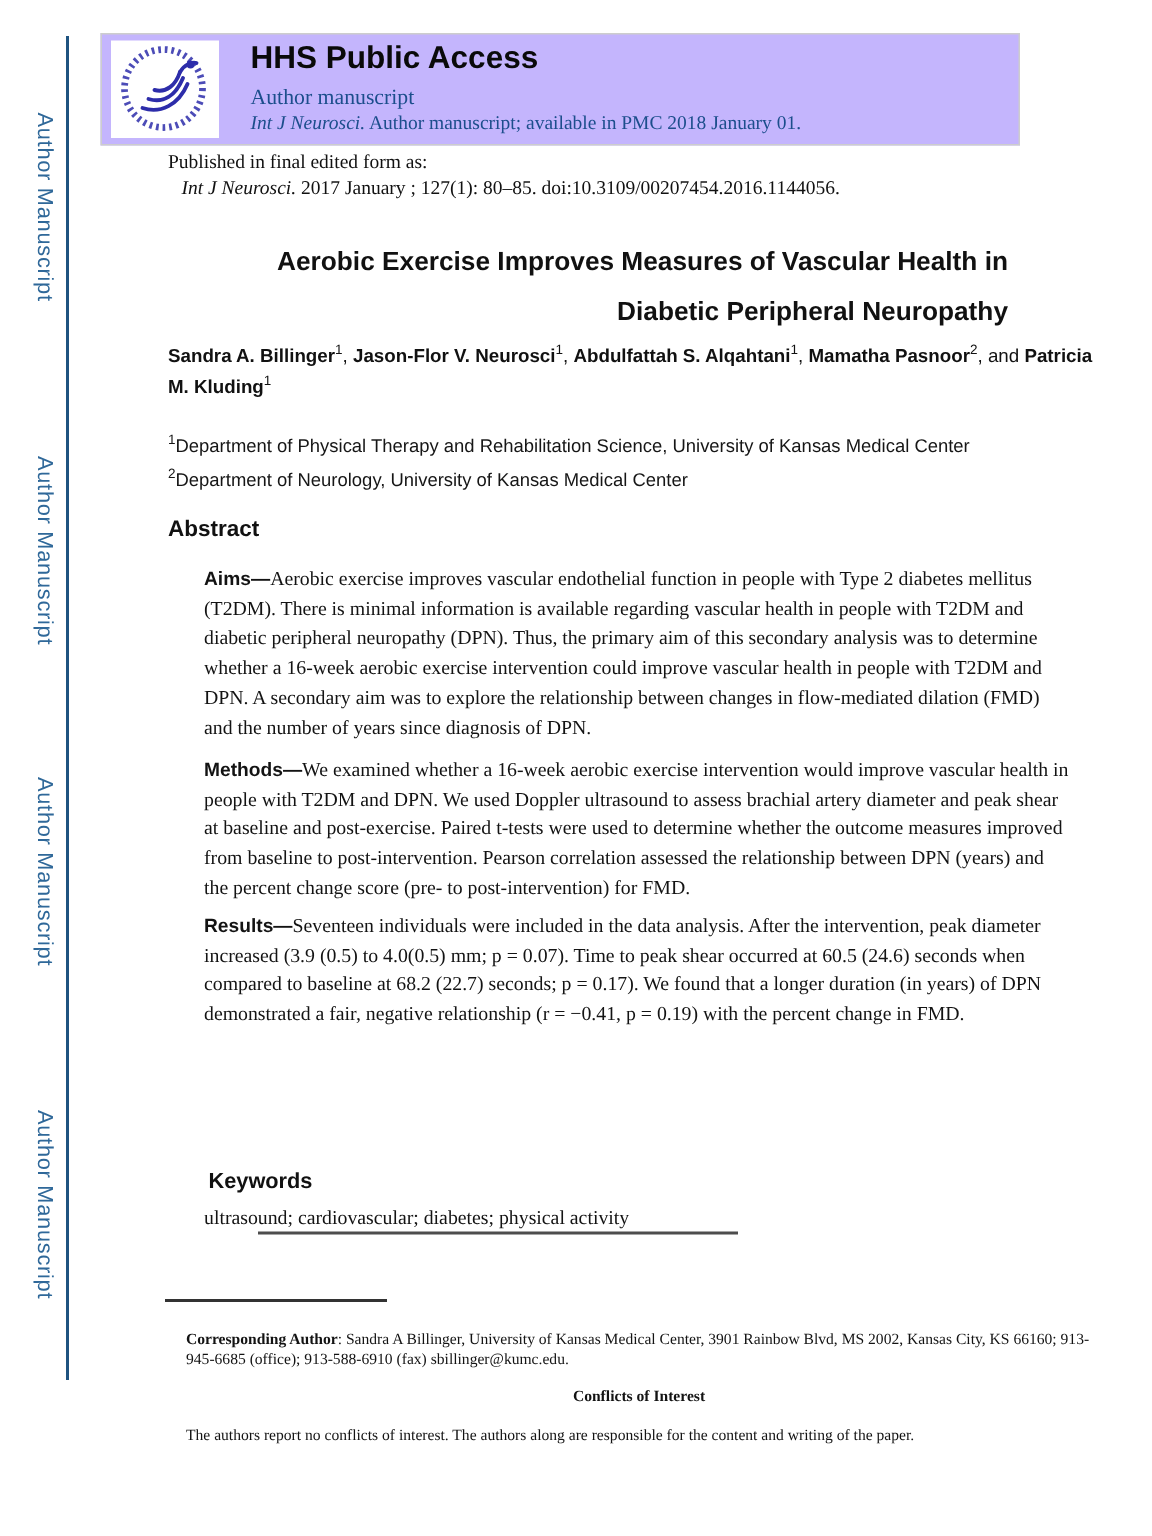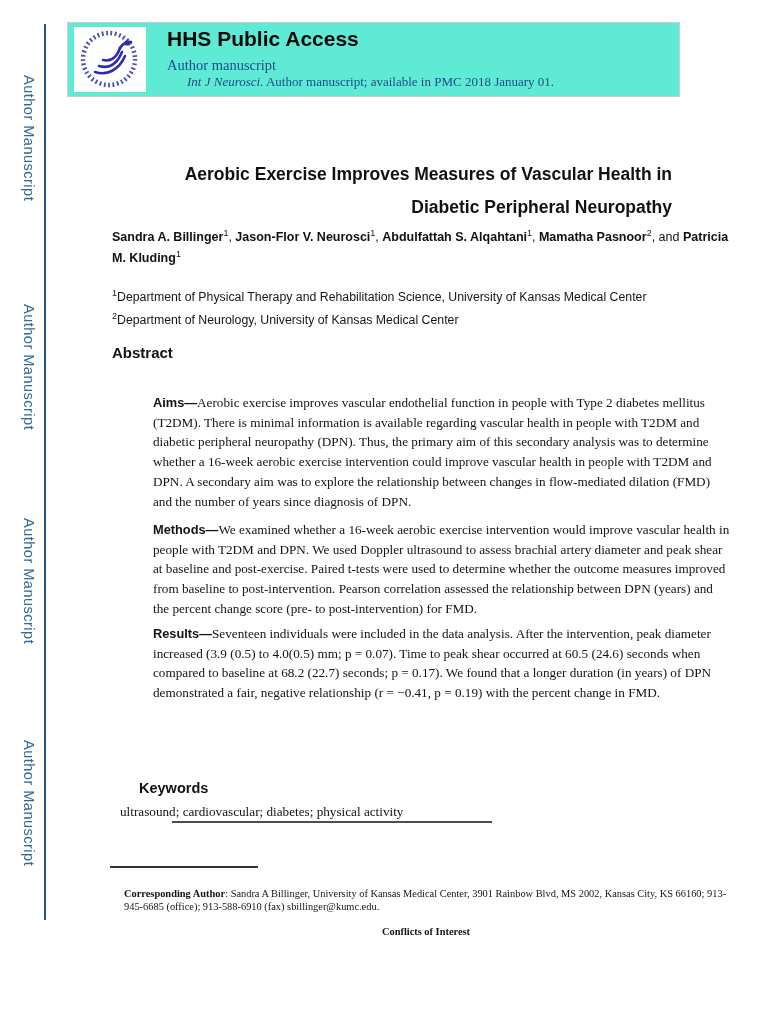--- a/index.html
+++ b/index.html
@@ -7,28 +7,28 @@
         font-family:"Liberation Serif",serif;color:#111;}
 
   
   .sb-line{position:absolute;left:44px;top:24px;width:2px;height:896px;background:#1f5380;}
   .sb-text{position:absolute;left:21px;writing-mode:vertical-rl;text-orientation:mixed;
            font-family:"Liberation Sans",sans-serif;font-size:14.5px;letter-spacing:.5px;
            color:#2f6899;white-space:nowrap;}
 
   
   .banner{position:absolute;left:67px;top:22px;width:613px;height:75px;
-          background:#5eead4;border:1px solid #cdcdcd;box-sizing:border-box;}
+          background:#c4b5fd;border:1px solid #cdcdcd;box-sizing:border-box;}
   .logo-box{position:absolute;left:6px;top:4px;width:72px;height:65px;background:#fff;}
   .logo-box svg{display:block;margin:1px auto;}
   .banner-text{position:absolute;left:99px;top:3px;}
   .hhs-title{font-family:"Liberation Sans",sans-serif;font-weight:bold;font-size:21px;
              line-height:26px;color:#0a0a0a;}
   .hhs-sub{font-size:14.5px;line-height:17px;color:#1c4e8c;margin-top:5px;}
-  .hhs-cite{font-size:13px;line-height:16px;color:#1c4e8c;cursor:pointer;margin-left:20px;}
+  .hhs-cite{font-size:13px;line-height:16px;color:#1c4e8c;cursor:pointer;}
 
   
   .pubinfo{position:absolute;left:112px;top:99px;font-size:13px;line-height:17px;color:#111;}
   .pubinfo .l2{padding-left:9px;}
 
   
   .title{position:absolute;left:112px;top:158px;width:560px;margin:0;
          font-family:"Liberation Sans",sans-serif;font-weight:bold;font-size:17.5px;
          line-height:33px;color:#111;text-align:right;}
   .authors{position:absolute;left:112px;top:227px;width:625px;
@@ -36,28 +36,28 @@
   .authors b{font-weight:bold;}
   .authors sup,.affil sup{font-size:9px;line-height:0;}
   .affil{position:absolute;left:112px;width:585px;font-family:"Liberation Sans",sans-serif;
          font-size:12.3px;line-height:19px;color:#161616;}
   .affil1{top:288px;} .affil2{top:311px;}
 
   
   .sec-h{position:absolute;left:112px;margin:0;font-family:"Liberation Sans",sans-serif;
          font-weight:bold;color:#111;text-align:right;}
   .abstract-h{top:344px;font-size:15px;}
-  .absec{position:absolute;left:136px;width:577px;margin:17px;font-size:13.2px;
+  .absec{position:absolute;left:136px;width:577px;margin:0;font-size:13.2px;
          line-height:19.7px;color:#131313;}
   .absec .lab{font-family:"Liberation Sans",sans-serif;font-weight:bold;font-size:12.8px;}
   .sec-aims{top:376px;} .sec-methods{top:503px;} .sec-results{top:607px;} .sec-conclusion{top:719px;}
 
   
   .keywords-h{top:780px;font-size:14.5px;margin-left:27px;}
-  .kw-text{position:absolute;left:120px;top:804px;font-size:13.2px;color:#131313;}
+  .kw-text{position:absolute;left:136px;top:804px;font-size:13.2px;color:#131313;}
   .rule1{position:absolute;left:172px;top:821px;width:320px;height:2px;background:#4d4d4d;}
   .rule2{position:absolute;left:110px;top:866px;width:148px;height:2px;background:#333;}
 
   
   .fnote{position:absolute;left:112px;top:875px;width:628px;font-size:10.4px;
          line-height:13.2px;color:#131313;}
   .fnote p{margin:12px;}
   .fnote .fbold{font-weight:bold;margin-top:2px;text-align:center;}
 </style>
 </head>
@@ -84,20 +84,24 @@
         <circle cx="52" cy="15" r="2.6" fill="#2d2daa"></circle>
       </svg>
     </div>
     <div class="banner-text">
       <div class="hhs-title">HHS Public Access</div>
       <div class="hhs-sub">Author manuscript</div>
       <div class="hhs-cite"><i>Int J Neurosci.</i><span> Author manuscript; available in PMC 2018 January 01.</span></div>
     </div>
   </div>
 
+  <div class="pubinfo">
+    <div>Published in final edited form as:</div>
+    <div class="l2"><i>Int J Neurosci.</i><span> 2017 January ; 127(1): 80–85. doi:10.3109/00207454.2016.1144056.</span></div>
+  </div>
 
   <h1 class="title">Aerobic Exercise Improves Measures of Vascular Health in Diabetic Peripheral Neuropathy</h1>
 
   <div class="authors">
     <span><b>Sandra A. Billinger</b><sup>1</sup><span>, </span></span><span><b>Jason-Flor V. Neurosci</b><sup>1</sup><span>, </span></span><span><b>Abdulfattah S. Alqahtani</b><sup>1</sup><span>, </span></span><span><b>Mamatha Pasnoor</b><sup>2</sup><span>, </span></span><span><span>and </span><b>Patricia M. Kluding</b><sup>1</sup></span>
   </div>
 
   <div class="affil affil1"><sup>1</sup><span>Department of Physical Therapy and Rehabilitation Science, University of Kansas Medical Center</span></div>
   <div class="affil affil2"><sup>2</sup><span>Department of Neurology, University of Kansas Medical Center</span></div>
 
@@ -111,15 +115,16 @@
 
 
   <h2 class="sec-h keywords-h">Keywords</h2>
   <div class="kw-text">ultrasound; cardiovascular; diabetes; physical activity</div>
   <div class="rule1"></div>
 
   <div class="rule2"></div>
   <div class="fnote">
     <p><b>Corresponding Author</b><span>: Sandra A Billinger, University of Kansas Medical Center, 3901 Rainbow Blvd, MS 2002, Kansas City, KS 66160; 913-945-6685 (office); 913-588-6910 (fax) sbillinger@kumc.edu.</span></p>
     <p class="fbold">Conflicts of Interest</p>
+    <p>The authors report no conflicts of interest. The authors along are responsible for the content and writing of the paper.</p>
   </div>
 
 </div>
 
 </body></html>

